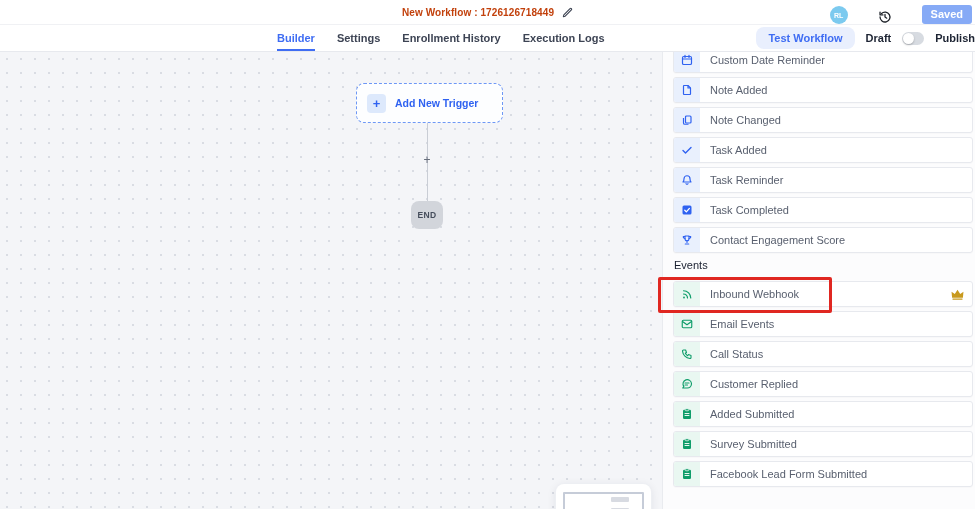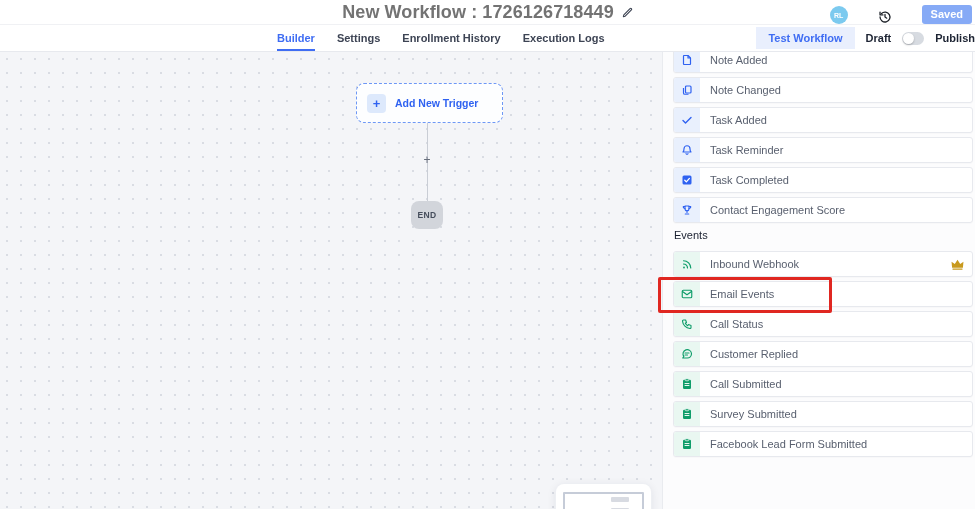--- a/index.html
+++ b/index.html
@@ -3,34 +3,34 @@
 <meta charset="utf-8">
 <style>
   * { margin:0; padding:0; box-sizing:border-box; }
   html,body { width:975px; height:509px; overflow:hidden; }
   body { font-family:"Liberation Sans", sans-serif; background:#fff; color:#1d2433; }
   .app { position:relative; width:975px; height:509px; overflow:hidden; background:#fff; }
 
   
   .header { position:relative; height:25px; display:flex; align-items:center; justify-content:center; background:#fff; border-bottom:1px solid #f0f1f4; }
   .title-wrap { display:flex; align-items:center; gap:8px; }
-  .page-title { font-size:18px; font-weight:700; color:#737373; letter-spacing:.1px; }
+  .page-title { font-size:10px; font-weight:700; color:#c2410c; letter-spacing:.1px; }
   .pencil-btn { color:#3a4150; display:flex; align-items:center; cursor:pointer; }
   .header-right { position:absolute; right:3px; top:0; height:100%; display:flex; align-items:flex-end; gap:30px; }
   .avatar { width:18px; height:18px; border-radius:50%; background:#7ccaef; color:#fff; font-size:7px; font-weight:700; display:flex; align-items:center; justify-content:center; cursor:pointer; }
   .history-btn { color:#1c2027; display:flex; align-items:center; cursor:pointer; }
   .saved-btn { background:#86aaf6; color:#fff; font-size:11px; font-weight:600; border:none; border-radius:3px; padding:3px 9px; height:19px; line-height:13px; cursor:pointer; }
 
   
   .tabbar { position:relative; height:27px; background:#fff; border-bottom:1px solid #e7e9ee; }
   .tabs { position:absolute; left:277px; top:0; height:100%; display:flex; gap:22px; }
   .tab { display:flex; align-items:center; height:100%; font-size:11px; font-weight:600; color:#3d4454; cursor:pointer; border-bottom:2px solid transparent; padding-top:2px; }
   .tab.active { color:#3f6df3; border-bottom-color:#3f6df3; }
   .tabbar-right { position:absolute; right:0; top:0; height:100%; display:flex; align-items:center; gap:11px; padding-right:0; }
-  .test-workflow-btn { background:#e9effd; color:#3f6df3; font-size:11px; font-weight:600; border:none; border-radius:0; padding:5px 12px; cursor:pointer; white-space:nowrap; }
+  .test-workflow-btn { background:#e9effd; color:#3f6df3; font-size:11px; font-weight:600; border:none; border-radius:8px; padding:5px 12px; cursor:pointer; white-space:nowrap; }
   .mode-label { font-size:11px; font-weight:600; color:#1d2433; white-space:nowrap; }
   .toggle { position:relative; width:22px; height:13px; background:#d7dbe1; border-radius:7px; cursor:pointer; flex:0 0 auto; }
   .toggle .knob { position:absolute; left:1px; top:1px; width:11px; height:11px; background:#fff; border-radius:50%; box-shadow:0 1px 2px rgba(0,0,0,.25); }
 
   
   .main { position:relative; display:flex; height:457px; }
 
   
   .canvas { position:relative; flex:1 1 auto; background-color:#f4f5f8; background-image:radial-gradient(#d9dce3 1px, transparent 1.2px); background-size:14px 14px; overflow:hidden; }
   .add-trigger { position:absolute; left:356px; top:31px; width:147px; height:40px; background:#fdfeff; border:1px dashed #6d97f5; border-radius:8px; display:flex; align-items:center; padding-left:10px; gap:9px; cursor:pointer; }
@@ -122,20 +122,29 @@
         <div class="preview-page">
           <div class="preview-bar b1"></div>
           <div class="preview-bar b2"></div>
         </div>
       </div>
     </div>
 
     <div class="sidebar">
       <div class="trigger-list">
 
+        <div class="trigger-card blue">
+          <span class="icon-cell">
+            <svg width="12" height="12" viewBox="0 0 24 24" fill="none" stroke="currentColor" stroke-width="2.4" stroke-linecap="round">
+                <rect x="3" y="5" width="18" height="16" rx="2.5"></rect>
+                <path d="M3 10h18M8 2.5V7M16 2.5V7"></path>
+              </svg>
+          </span>
+          <span class="trigger-label">Custom Date Reminder</span>
+        </div>
 
         <div class="trigger-card blue">
           <span class="icon-cell">
             <svg width="12" height="12" viewBox="0 0 24 24" fill="none" stroke="currentColor" stroke-width="2.4" stroke-linejoin="round">
                 <path d="M6 3h8l5 5v12a1 1 0 0 1-1 1H6a1 1 0 0 1-1-1V4a1 1 0 0 1 1-1z"></path>
                 <path d="M14 3v5h5"></path>
               </svg>
           </span>
           <span class="trigger-label">Note Added</span>
         </div>
@@ -239,21 +248,21 @@
         </div>
 
         <div class="trigger-card green">
           <span class="icon-cell">
             <svg width="12" height="12" viewBox="0 0 24 24">
                 <rect x="4" y="3.5" width="16" height="18.5" rx="2.5" fill="currentColor"></rect>
                 <rect x="8.5" y="1.5" width="7" height="4" rx="1.2" fill="currentColor" stroke="#fff" stroke-width="1.4"></rect>
                 <path d="M8 11h8M8 15h8" stroke="#fff" stroke-width="1.8" stroke-linecap="round"></path>
               </svg>
           </span>
-          <span class="trigger-label">Call Submitted</span>
+          <span class="trigger-label">Added Submitted</span>
         </div>
 
         <div class="trigger-card green">
           <span class="icon-cell">
             <svg width="12" height="12" viewBox="0 0 24 24">
                 <rect x="4" y="3.5" width="16" height="18.5" rx="2.5" fill="currentColor"></rect>
                 <rect x="8.5" y="1.5" width="7" height="4" rx="1.2" fill="currentColor" stroke="#fff" stroke-width="1.4"></rect>
                 <path d="M8 11h8M8 15h8" stroke="#fff" stroke-width="1.8" stroke-linecap="round"></path>
               </svg>
           </span>

